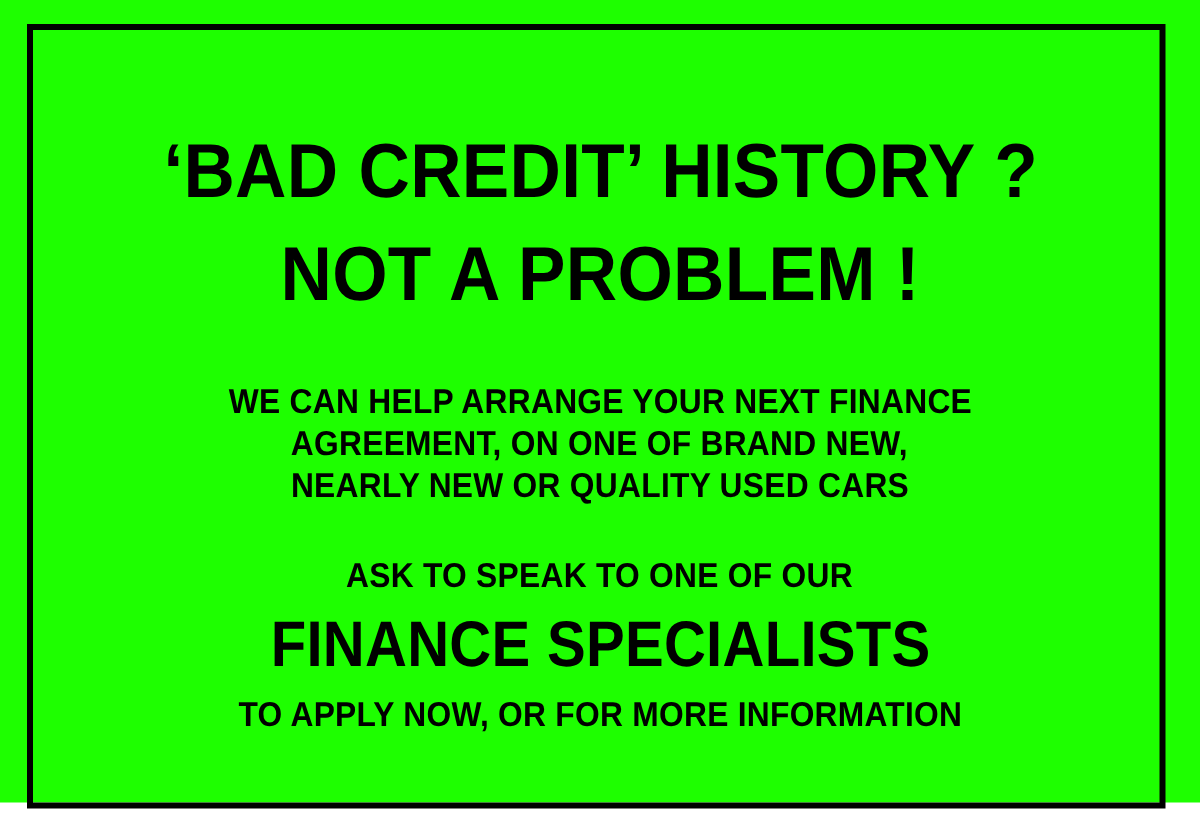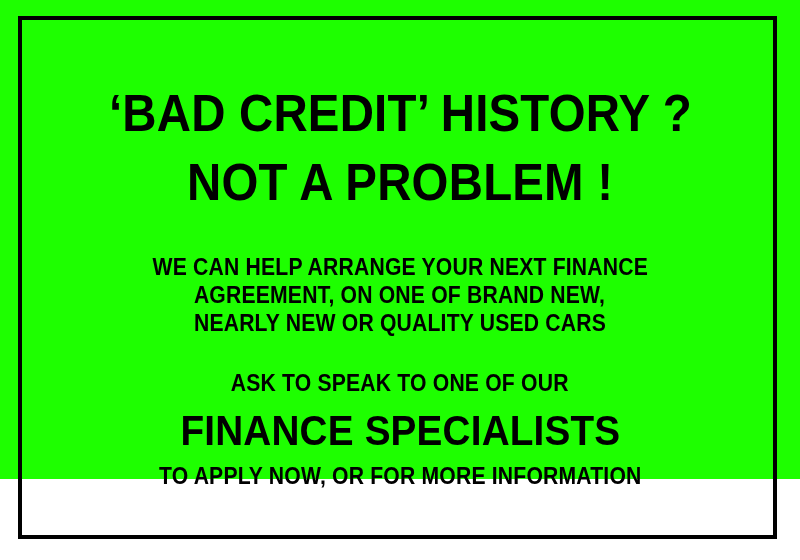--- a/index.html
+++ b/index.html
@@ -12,21 +12,21 @@
     width: 800px;
     height: 560px;
     overflow: hidden;
     font-family: "Liberation Sans", sans-serif;
     background: #ffffff;
   }
 
   #poster {
     position: relative;
     width: 800px;
-    height: 479px;
+    height: 535px;
     background: #1eff00;
     box-sizing: border-box;
   }
 
   
   #poster-border {
     position: absolute;
     left: 18px;
     top: 16px;
     width: 759px;

